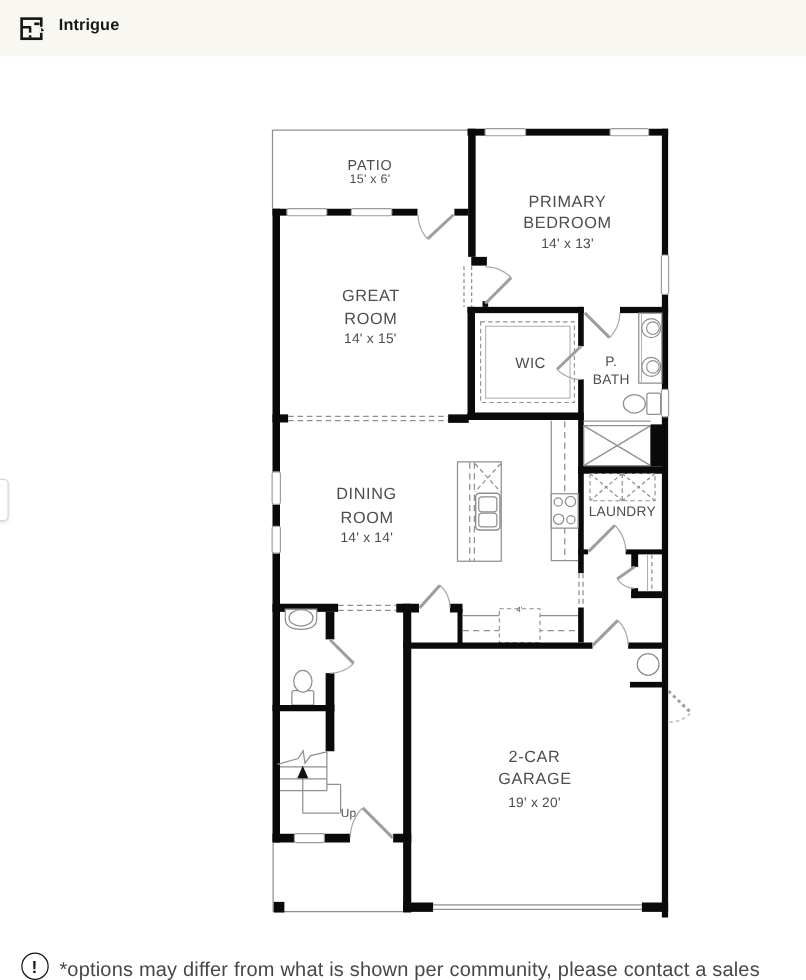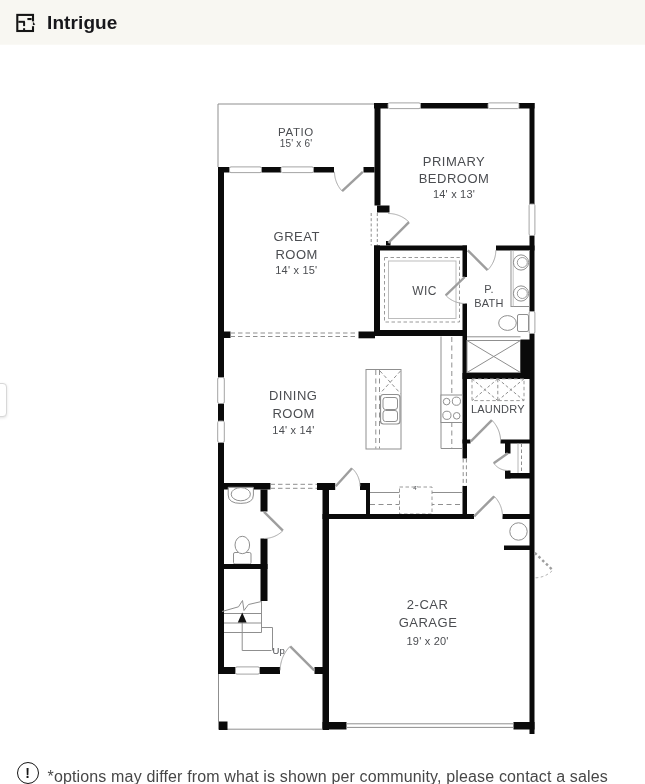--- a/index.html
+++ b/index.html
@@ -1,18 +1,18 @@
 <!DOCTYPE html>
 <html><head>
 <meta charset="utf-8">
 <style>
   html,body{margin:0;padding:0;}
   body{width:645px;height:784px;background:#ffffff;font-family:"Liberation Sans",sans-serif;position:relative;overflow:hidden;}
   .hdr{position:absolute;left:0;top:0;width:645px;height:44px;background:#f8f7f2;border-bottom:1px solid #faf9f5;}
-  .hdr-title{position:absolute;left:47px;top:12px;font-size:19px;font-weight:700;color:#17171b;letter-spacing:0.1px;}
+  .hdr-title{position:absolute;left:47px;top:12px;font-size:13px;font-weight:700;color:#17171b;letter-spacing:0.1px;}
   .hdr-icon{position:absolute;left:15px;top:13px;}
   .sidetab{position:absolute;left:-5px;top:383px;width:10px;height:32px;background:#fff;border:1px solid #d8d8d8;border-radius:4px;box-shadow:0 1px 3px rgba(0,0,0,0.12);}
   .ftr-icon{position:absolute;left:16.5px;top:761.5px;width:20px;height:20px;border:1.9px solid #161616;border-radius:50%;color:#161616;font-size:14px;font-weight:700;text-align:center;line-height:20px;}
   .ftr-text{position:absolute;left:47.5px;top:768px;font-size:16px;color:#474747;letter-spacing:0.15px;}
   svg text{fill:#4b4d51;}
 </style>
 </head>
 <body>
 
 <svg id="plan" width="645" height="784" viewBox="0 0 645 784" style="position:absolute;left:0;top:0;">

